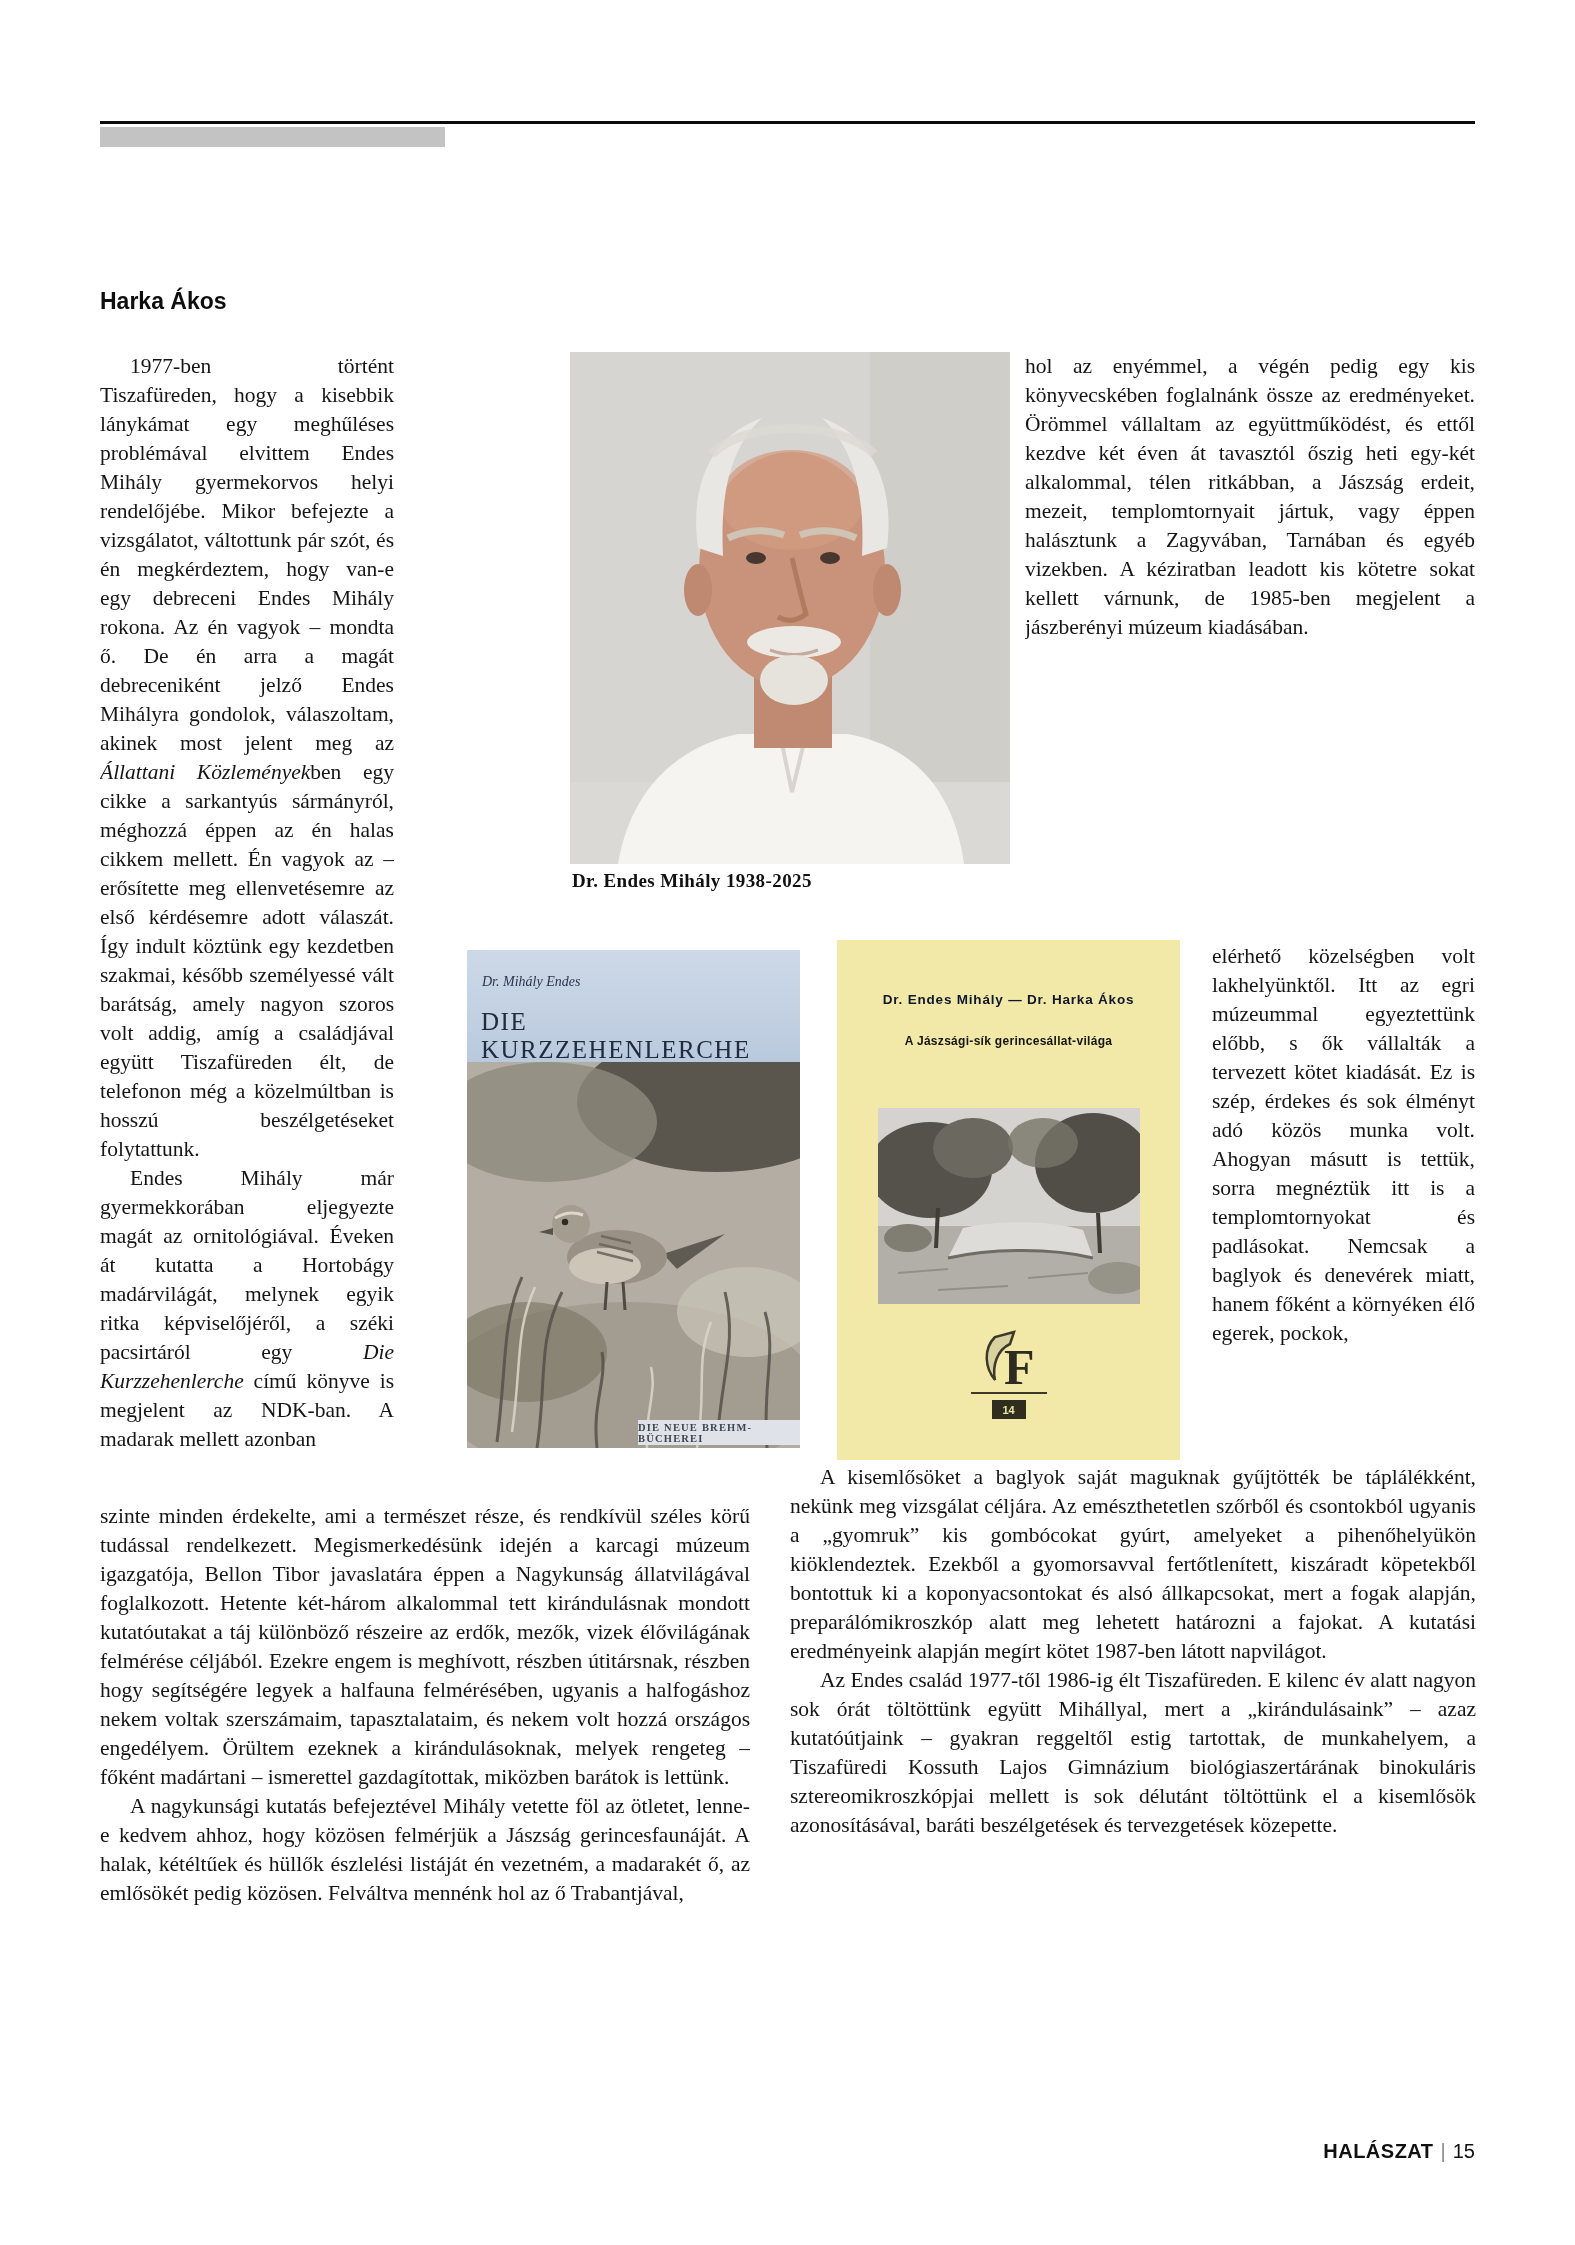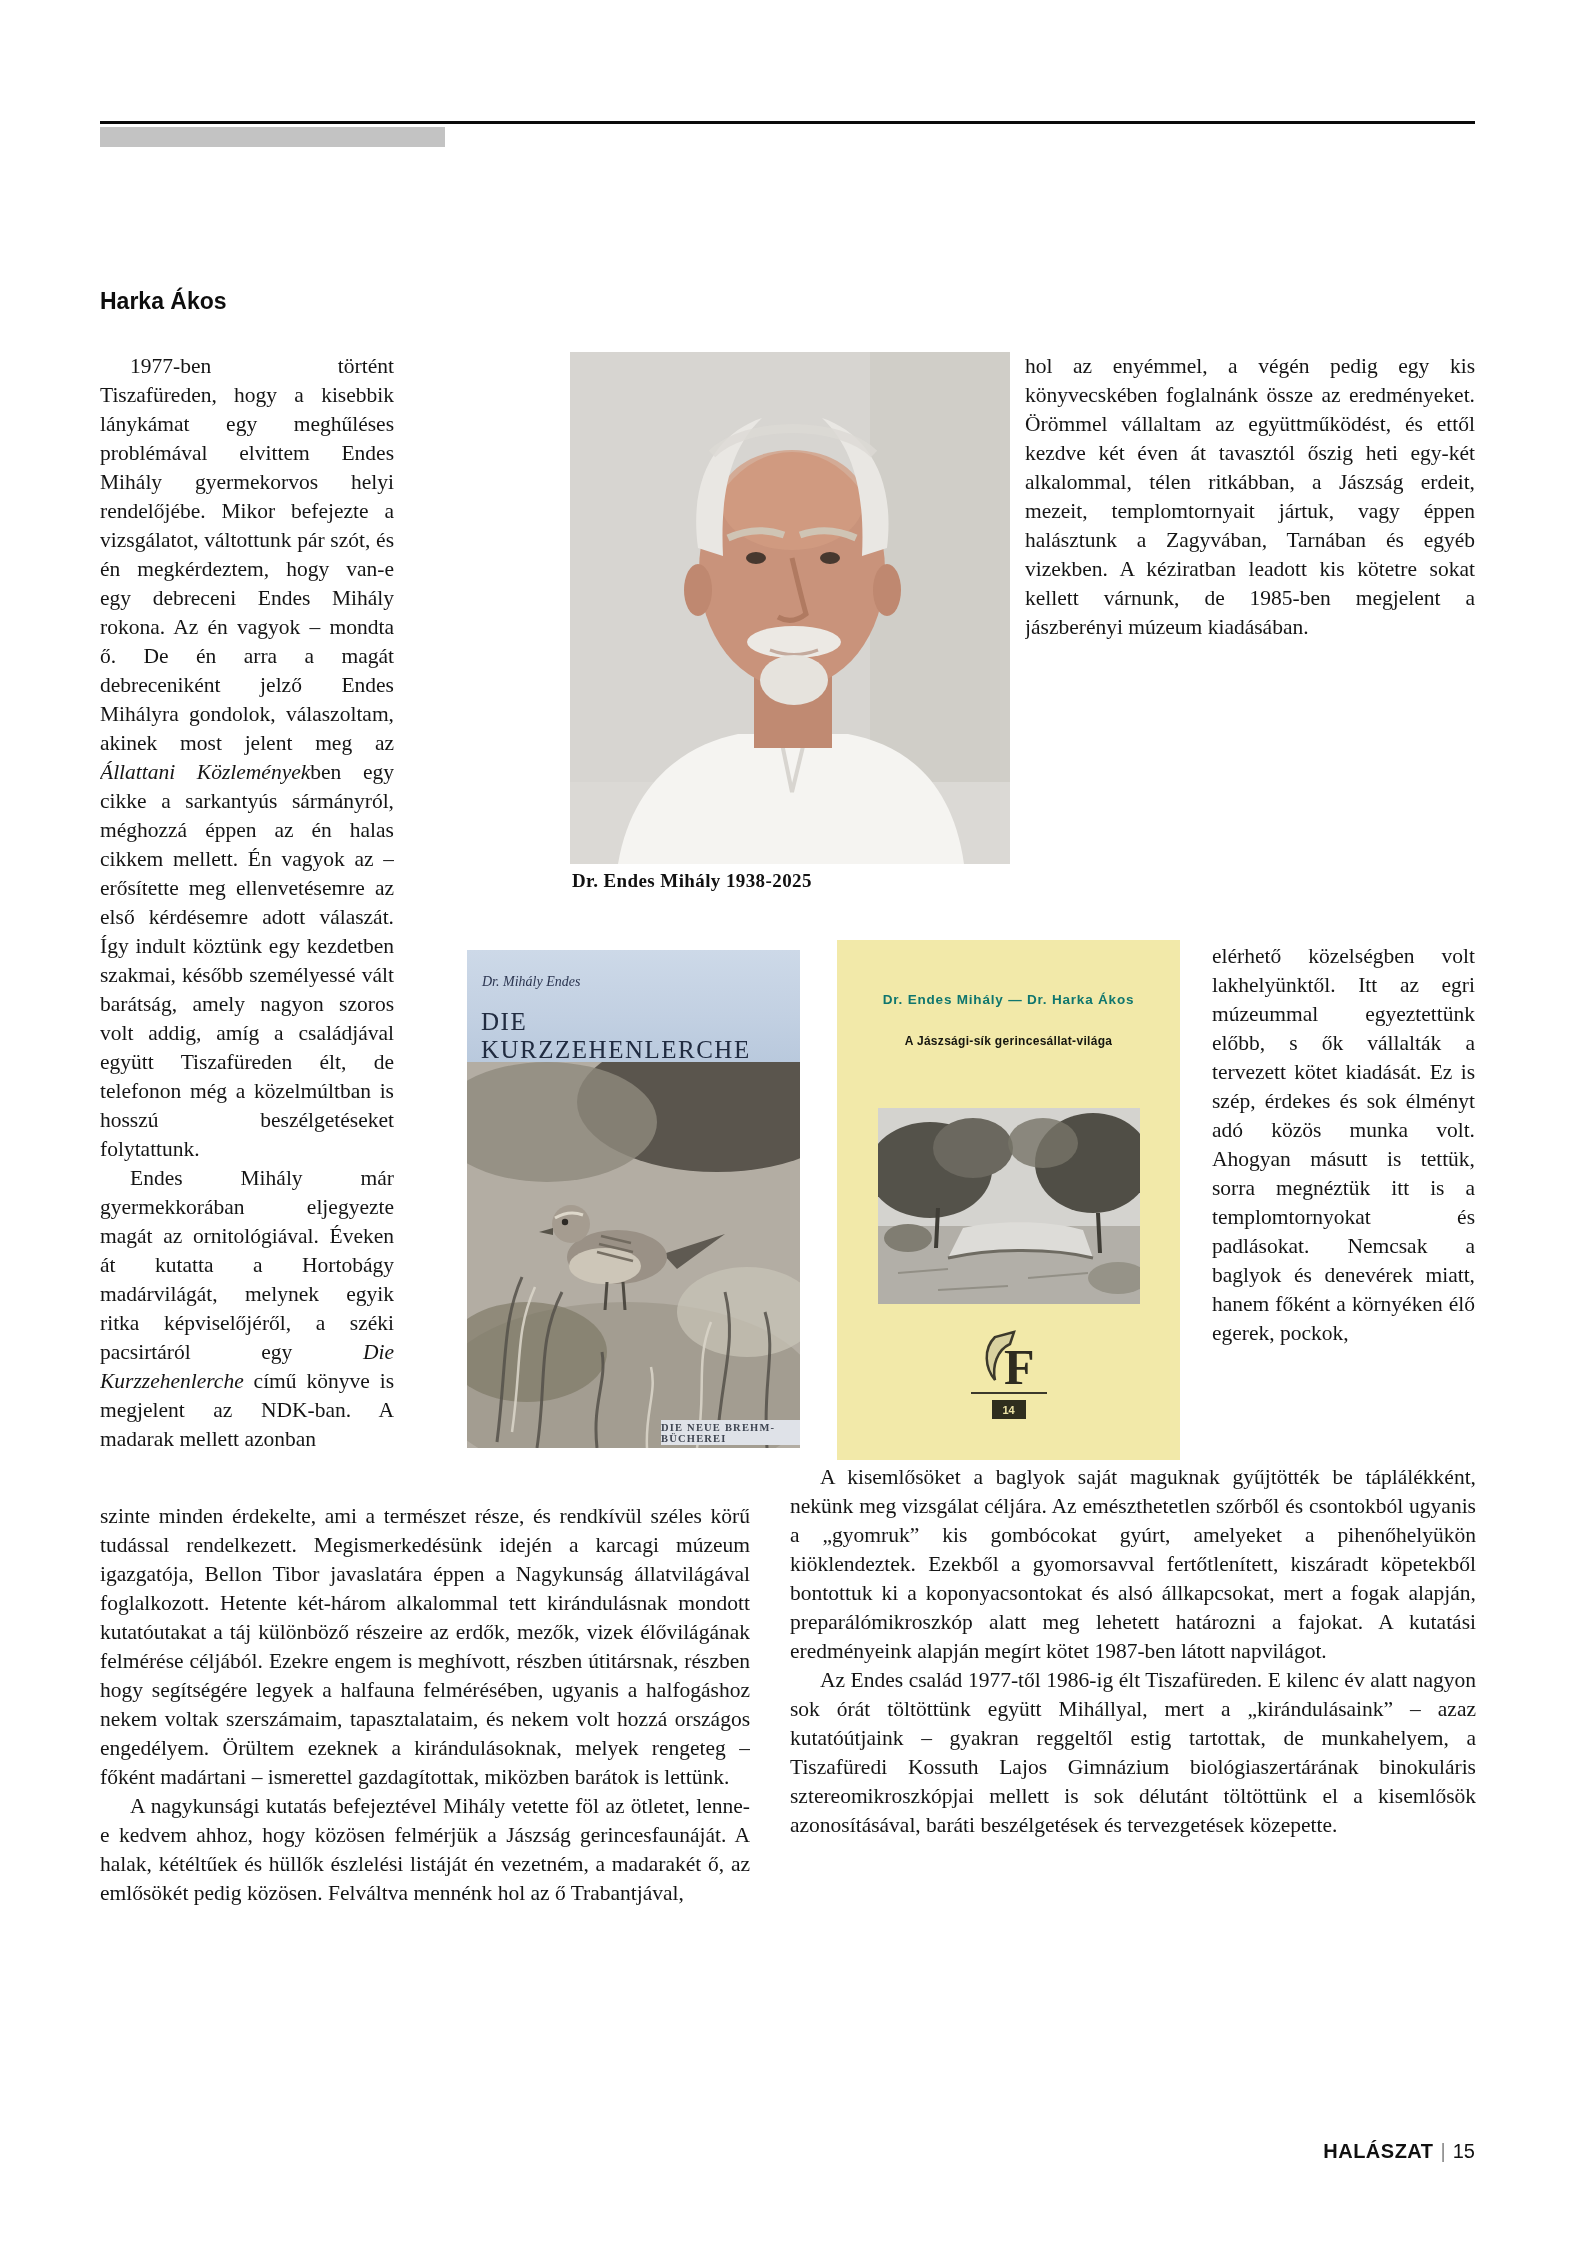--- a/index.html
+++ b/index.html
@@ -36,30 +36,30 @@
   
   .book1{position:absolute;left:467px;top:950px;width:333px;height:498px;background:#c5d3e4;}
   .book1-header{position:absolute;left:0;top:0;width:100%;height:112px;
                 background:linear-gradient(180deg,#cdd9e8 0%,#c2d0e2 60%,#b9c9dd 100%);}
   .book1-author{position:absolute;left:15px;top:24px;font-style:italic;
                 font-size:14px;color:#2b3550;}
   .book1-title{position:absolute;left:14px;top:58px;font-size:25px;letter-spacing:1.5px;
                color:#202b40;font-family:"Liberation Serif",serif;}
   .book1-photo{position:absolute;left:0;top:112px;width:333px;height:386px;}
   .book1-photo svg{display:block;width:100%;height:100%;}
-  .book1-series{position:absolute;right:0;bottom:3px;width:139px;height:25px;
+  .book1-series{position:absolute;right:0;bottom:3px;width:162px;height:25px;
                 background:#dfe2e8;color:#3e4450;font-family:"Liberation Serif",serif;
                 font-size:10.5px;letter-spacing:1.2px;font-weight:bold;
                 display:flex;align-items:center;justify-content:center;}
 
   
   .book2{position:absolute;left:837px;top:940px;width:343px;height:520px;background:#f2e9a9;}
   .book2-authors{position:absolute;left:0;top:52px;width:100%;text-align:center;
                  font-family:"Liberation Sans",sans-serif;font-size:13.5px;
-                 letter-spacing:0.8px;color:#0f766e;font-weight:bold;}
+                 letter-spacing:0.8px;color:#0f172a;font-weight:bold;}
   .book2-title{position:absolute;left:0;top:94px;width:100%;text-align:center;
                font-family:"Liberation Sans",sans-serif;font-weight:bold;
                font-size:12px;letter-spacing:0.3px;color:#15150f;}
   .book2-photo{position:absolute;left:41px;top:168px;width:262px;height:196px;}
   .book2-photo svg{display:block;width:100%;height:100%;}
   .book2-logo{position:absolute;left:0;top:388px;width:100%;display:flex;
               flex-direction:column;align-items:center;}
   .book2-logo-line{width:76px;height:2px;background:#3c392b;margin-top:2px;}
   .book2-number{margin-top:6px;width:34px;height:19px;background:#2f2e1e;color:#ece3a5;
                 font-family:"Liberation Sans",sans-serif;font-weight:bold;font-size:11px;

